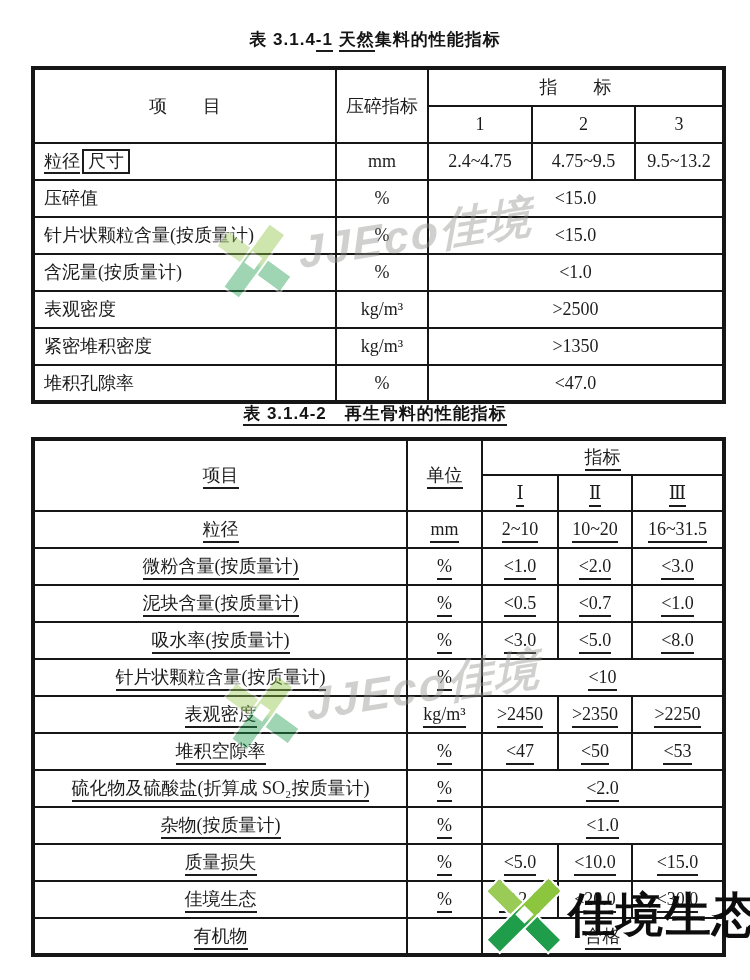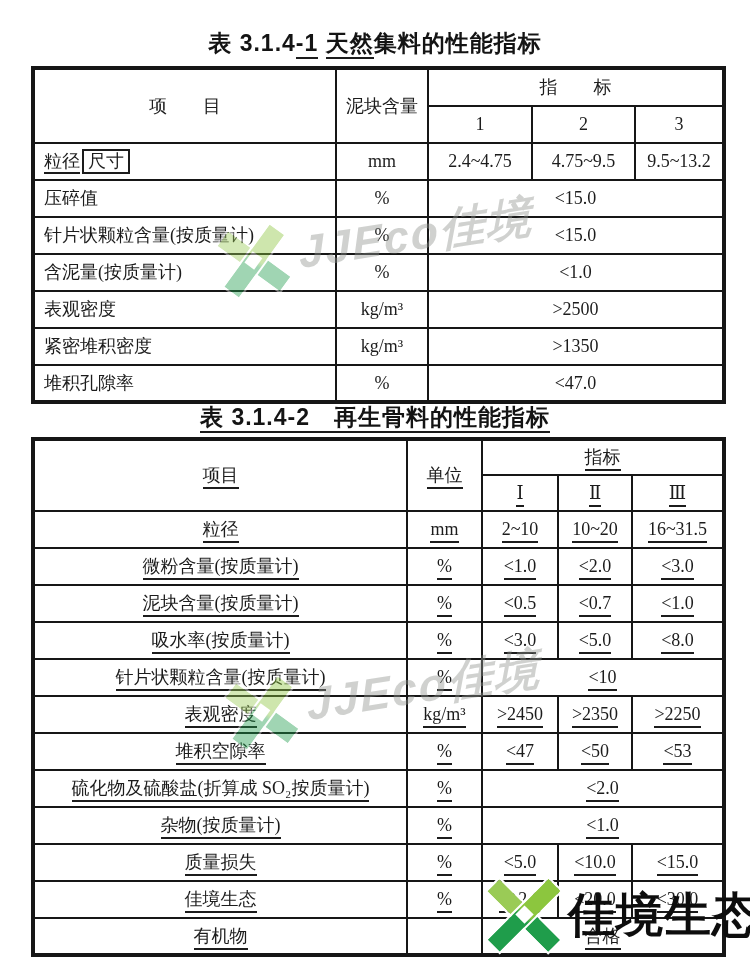--- a/index.html
+++ b/index.html
@@ -1,20 +1,20 @@
 <!DOCTYPE html>
 <html><head>
 <meta charset="utf-8">
 <style>
   html,body{margin:0;padding:0;background:#fff;}
   .page{position:relative;width:750px;height:980px;background:#ffffff;overflow:hidden;
         font-family:"Liberation Serif","DejaVu Serif",serif;color:#1c1c1c;}
   .doc-title{position:absolute;left:0;right:0;text-align:center;
         font-family:"Liberation Sans","DejaVu Sans",sans-serif;
-        font-weight:bold;font-size:23px;letter-spacing:1px;color:#141414;}
+        font-weight:bold;font-size:17px;letter-spacing:1px;color:#141414;}
   .t-title1{top:28px;}
   .t-title2{top:402px;}
   .u{border-bottom:2px solid #1c1c1c;padding-bottom:1px;}
   .boxed{border:2px solid #1c1c1c;padding:0 4px 1px 4px;margin-left:2px;}
   table{border-collapse:collapse;table-layout:fixed;background:transparent;}
   .datatable{position:absolute;left:31px;border:4px solid #161616;}
   .t1{top:66px;width:691px;}
   .t2{top:437px;width:691px;}
   .datatable td,.datatable th{border:2px solid #161616;font-size:18px;font-weight:normal;
         text-align:center;vertical-align:middle;padding:0 2px;line-height:1.25;
@@ -56,21 +56,21 @@
     <colgroup>
         <col style="width:303px">
         <col style="width:92px">
         <col style="width:104px">
         <col style="width:103px">
         <col style="width:89px">
       </colgroup>
     <tbody>
         <tr style="height:38px">
       <td rowspan="2" class="hdr">项　　目</td>
-      <td rowspan="2" class="hdr">泥块含量</td>
+      <td rowspan="2" class="hdr">压碎指标</td>
       <td colspan="3" class="hdr">指　　标</td>
     </tr>
     <tr style="height:37px">
       <td>1</td>
       <td>2</td>
       <td>3</td>
     </tr>
     <tr style="height:37px">
       <td class="item"><span class="u">粒径</span><span class="boxed">尺寸</span></td>
       <td>mm</td>

